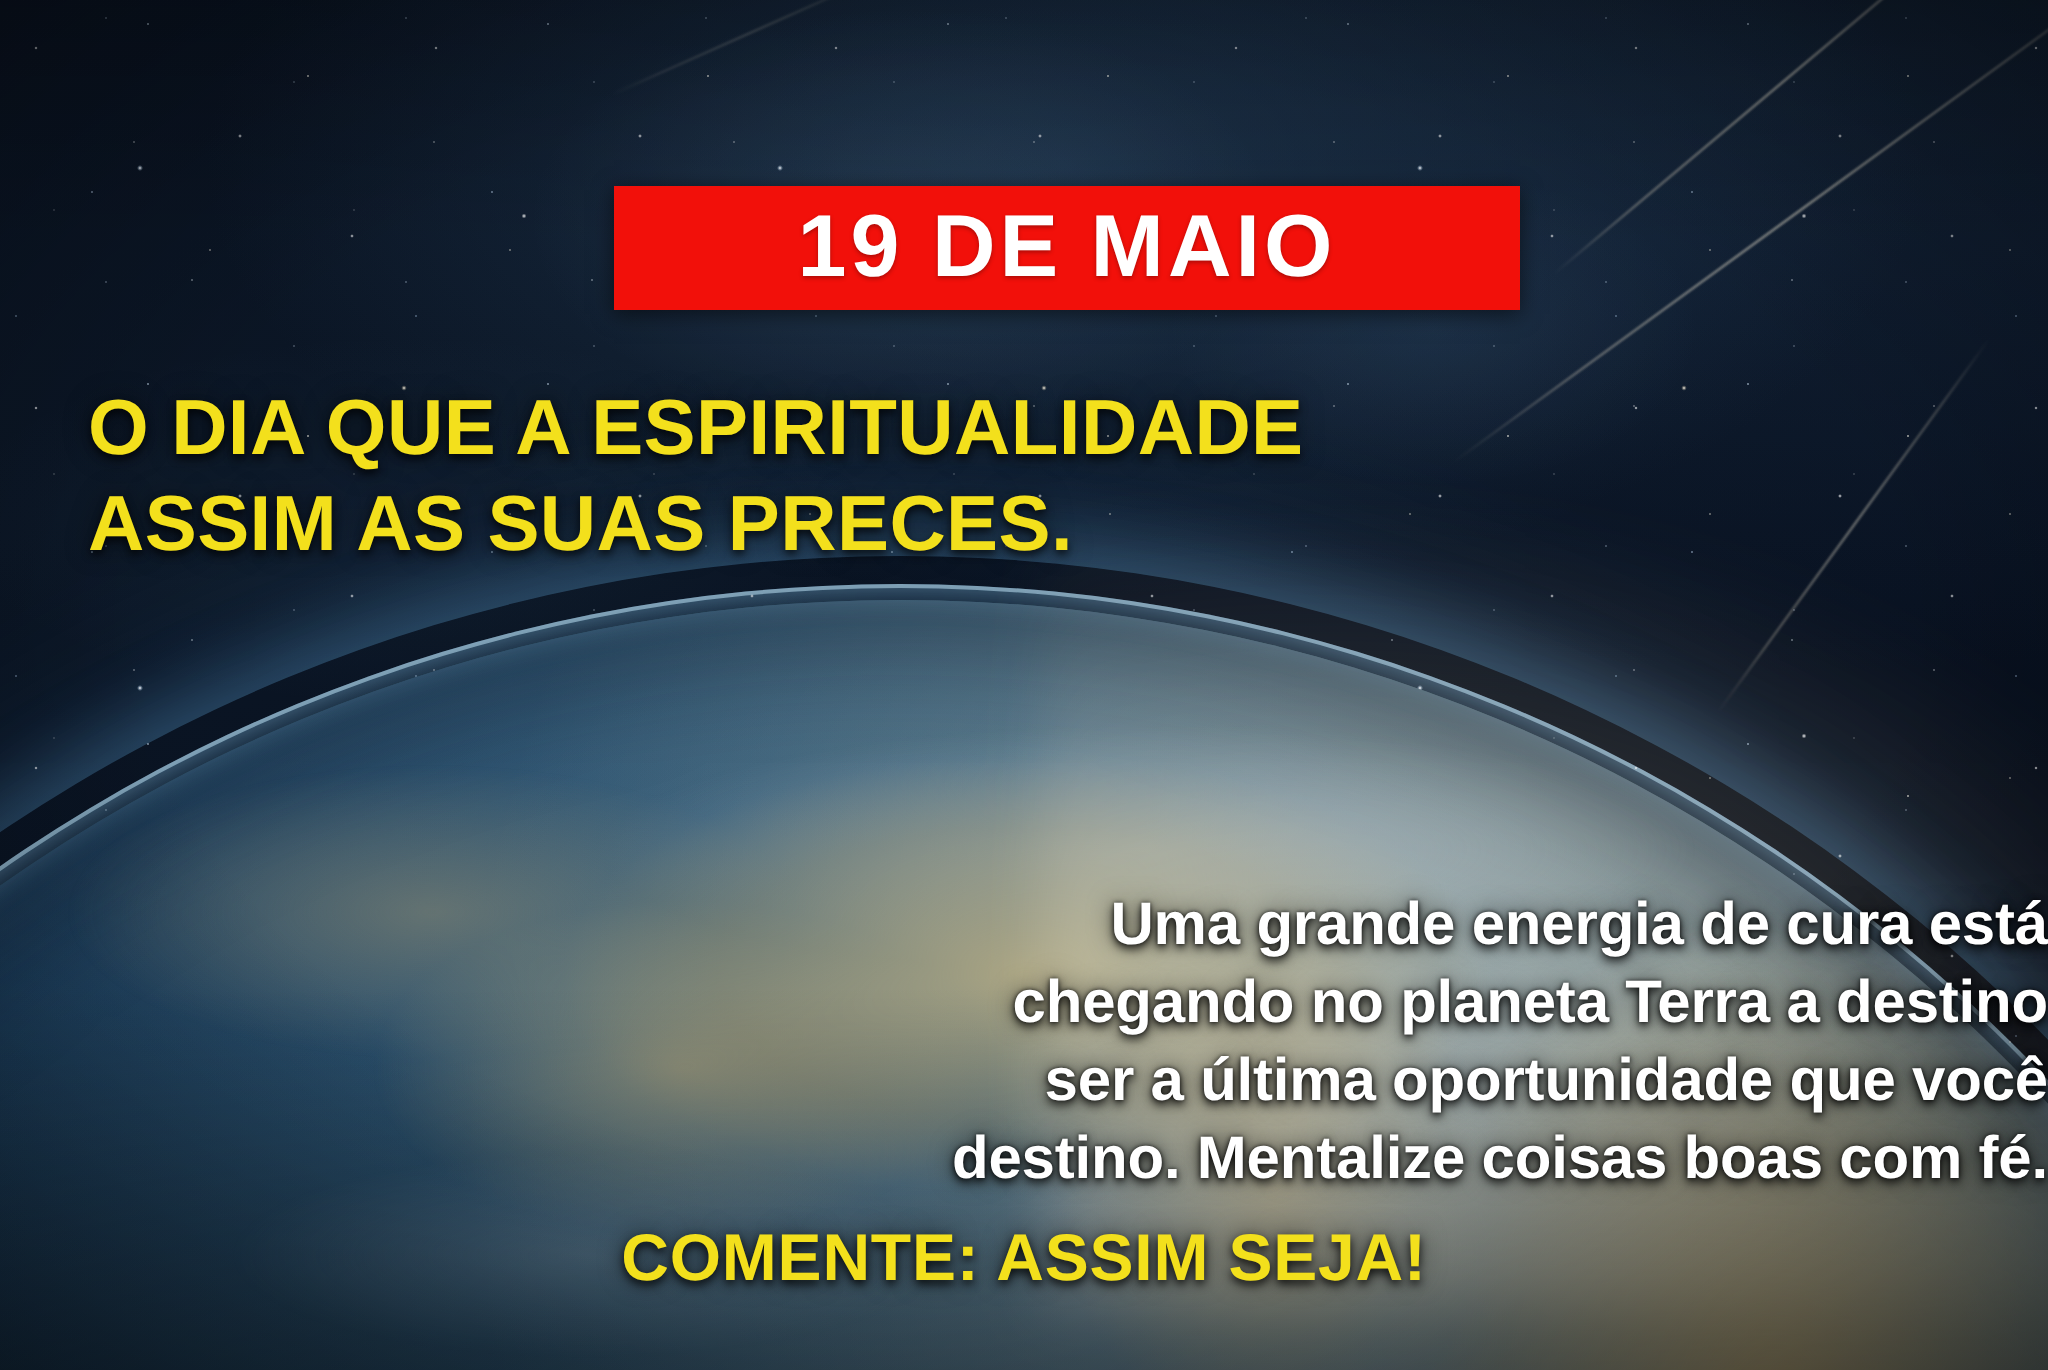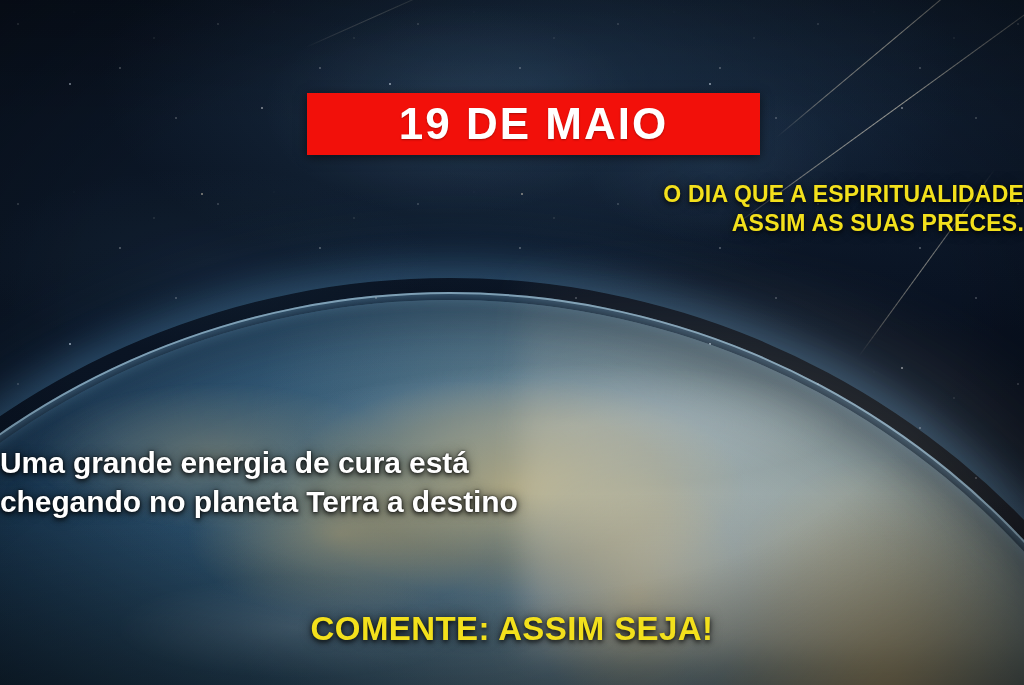--- a/index.html
+++ b/index.html
@@ -225,38 +225,38 @@
     line-height: 1;
     white-space: nowrap;
     text-shadow: 0 1px 2px rgba(0,0,0,0.30);
   }
 
   .headline {
     position: absolute;
     top: 165px;
     left: 0;
     right: 0;
-    text-align: right;
-    font-size: 23px;
+    text-align: left;
+    font-size: 39px;
     font-weight: 700;
     line-height: 1.24;
     letter-spacing: 0.2px;
     text-shadow:
       0 2px 4px rgba(0,0,0,0.75),
       0 0 14px rgba(0,0,0,0.45);
     margin-left: 44px;
   }
   .headline .hl-line { display: block; white-space: nowrap; }
 
   .body-copy {
     position: absolute;
     top: 443px;
     left: 0;
     right: 0;
-    text-align: left;
+    text-align: right;
     color: #ffffff;
     font-size: 30px;
     font-weight: 700;
     line-height: 1.30;
     letter-spacing: -0.1px;
     text-shadow:
       0 2px 5px rgba(0,0,0,0.85),
       0 0 12px rgba(0,0,0,0.60),
       0 0 2px rgba(0,0,0,0.70);
   }
@@ -312,18 +312,20 @@
     </div>
 
     <h1 class="headline" style="color: rgb(243, 224, 28);">
       <span class="hl-line">O DIA QUE A ESPIRITUALIDADE</span>
       <span class="hl-line">ASSIM AS SUAS PRECES.</span>
     </h1>
 
     <div class="body-copy" style="color: rgb(255, 255, 255);">
       <span class="bc-line">Uma grande energia de cura está</span>
       <span class="bc-line">chegando no planeta Terra a destino</span>
+      <span class="bc-line">ser a última oportunidade que você</span>
+      <span class="bc-line">destino. Mentalize coisas boas com fé.</span>
     </div>
 
     <div class="cta" style="color: rgb(243, 224, 28);">COMENTE: ASSIM SEJA!</div>
 
   </div>
 </div>
 
 </body></html>

